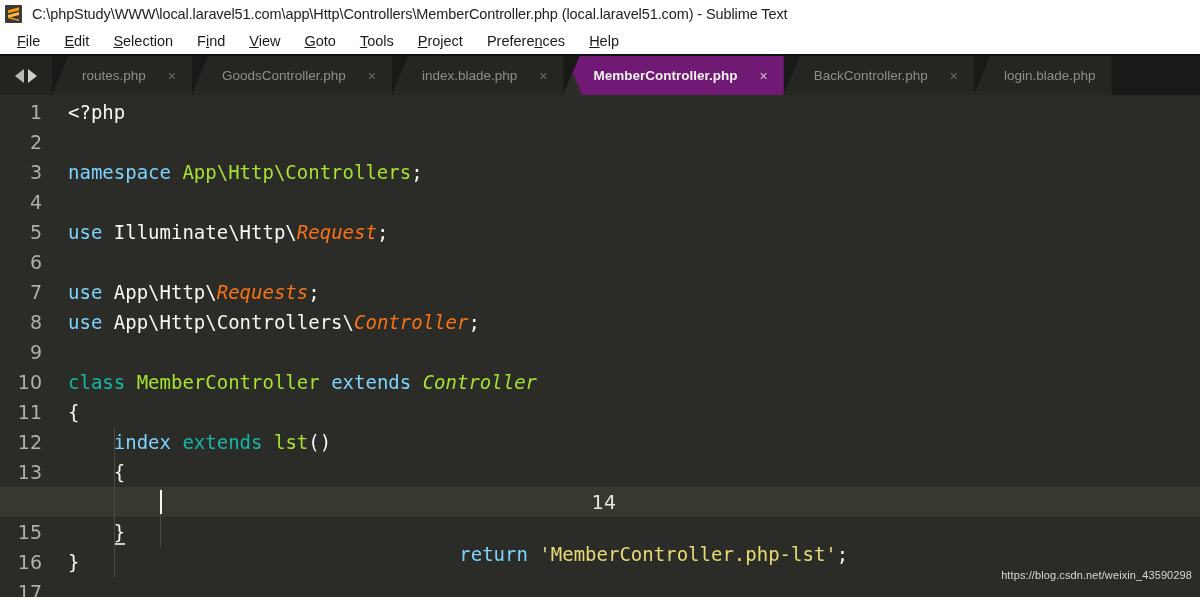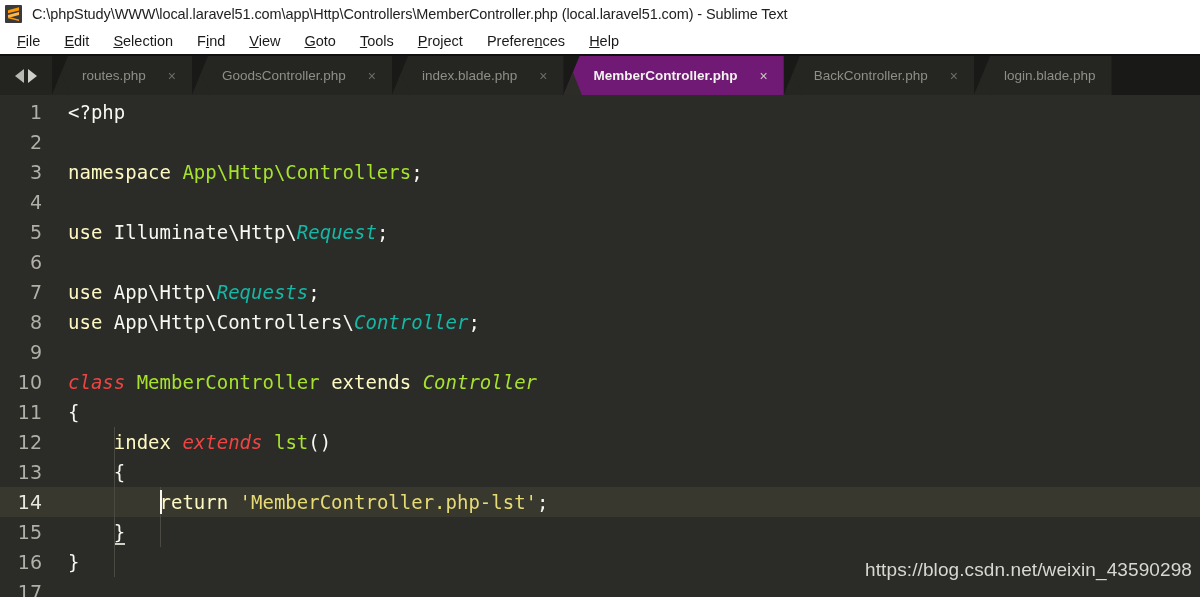--- a/index.html
+++ b/index.html
@@ -95,35 +95,35 @@
     position:relative;
     font-family:"DejaVu Sans Mono","Liberation Mono",monospace;
     font-size:19px;
     line-height:30px;
     padding-top:2px;
   }
   .line {
     display:flex; height:30px; align-items:center;
     position:relative;
   }
-  .line.active { background:#38382f; }
+  .line.active { background:#38382f;flex-direction:column; }
   .gutter {
     width:52px; flex:0 0 52px; text-align:right;
     padding-right:10px;
     color:#b0b0a8; font-size:19px;
     font-family:"DejaVu Sans","Liberation Sans",sans-serif;
     user-select:none;
   }
   .line.active .gutter { color:#e8e8e0; }
   .code { white-space:pre; padding-left:16px; position:relative; }
 
   
-  .t-key      { color:#fef9c3; }           
-  .t-kw-it    { color:#ef4444; font-style:italic; }  
-  .t-type-it  { color:#14b8a6; font-style:italic; }  
+  .t-key      { color:#7dd3fc; }           
+  .t-kw-it    { color:#14b8a6; }  
+  .t-type-it  { color:#f97316; font-style:italic; }  
   .t-cls-it   { color:#a6e22e; font-style:italic; }  
   .t-cls      { color:#a6e22e; }           
   .t-plain    { color:#f8f8f2;margin-top:22px; }
   .t-string   { color:#e6db74; }
   .t-punct    { color:#f8f8f2; }
 
   
   .indent-guide {
     position:absolute; top:0; bottom:0; width:1px;
     background:#4a4a42;
@@ -134,21 +134,21 @@
 
   
   #caret {
     position:absolute; width:2px; height:24px;
     background:#f8f8f0;
   }
 
   
   #watermark {
     position:absolute; right:8px; bottom:16px;
-    font-size:19px; color:#d8d8d2;
+    font-size:11px; color:#d8d8d2;
     font-family:"Liberation Sans", sans-serif;
     letter-spacing:0.1px;
     white-space:nowrap;
     margin-left:8px;
   }
 </style>
 </head>
 <body>
 
 <div id="titlebar">

